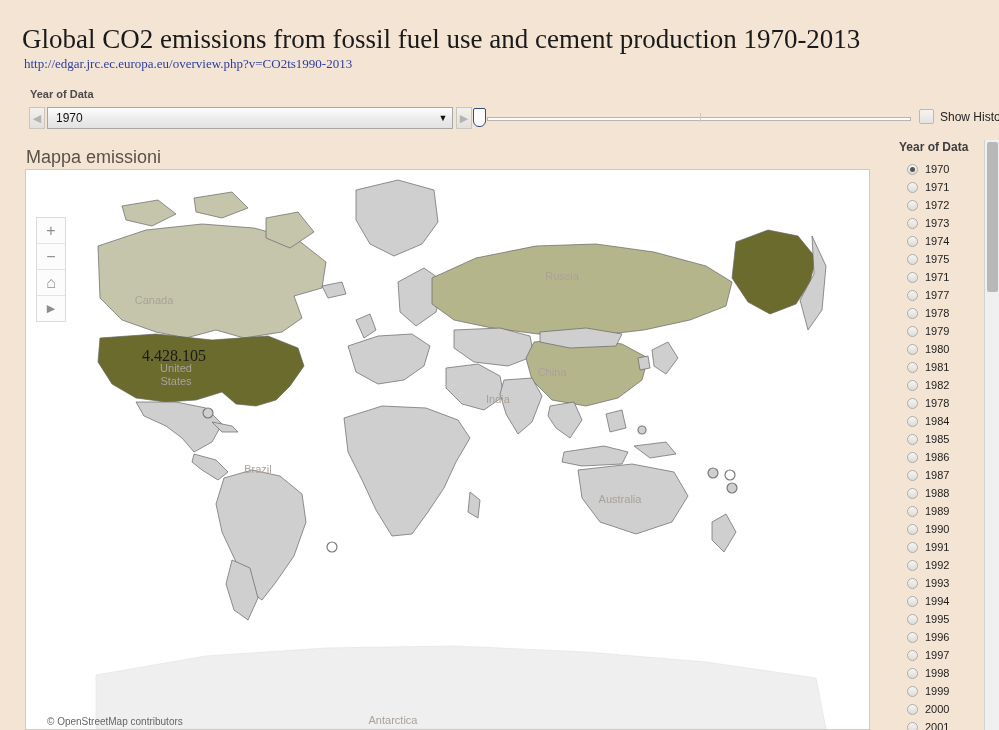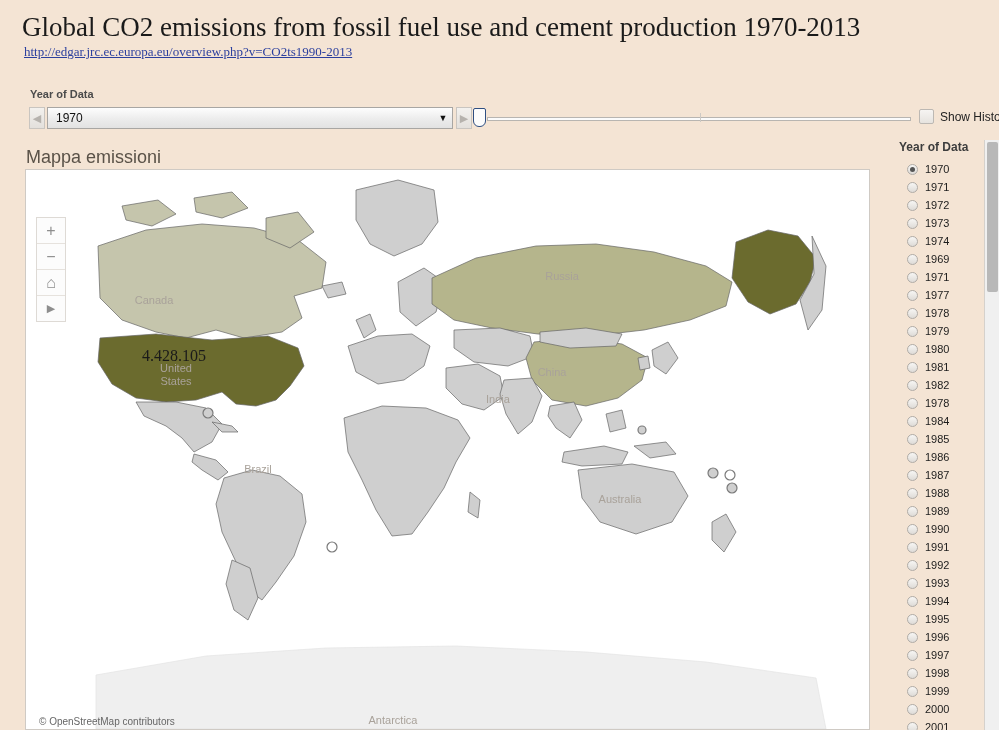--- a/index.html
+++ b/index.html
@@ -3,30 +3,30 @@
 <meta charset="utf-8">
 <style>
   html,body{margin:0;padding:0;}
   body{
     width:999px;height:730px;overflow:hidden;
     background:#f4e4d4;
     font-family:"Liberation Sans", sans-serif;
     position:relative;
   }
   
-  #header{position:absolute;left:0;top:0;width:999px;height:80px;}
+  #header{position:absolute;left:0;top:12px;width:999px;height:80px;}
   #page-title{
     position:absolute;left:22px;top:12px;
     font-family:"Liberation Serif", serif;
     font-size:27px;color:#1a1a1a;white-space:nowrap;letter-spacing:0px;
   }
   #source-link{
     position:absolute;left:24px;top:44px;
     font-family:"Liberation Serif", serif;
-    font-size:13px;color:#2b3f9e;text-decoration:underline;white-space:nowrap;
+    font-size:13px;color:#2b3f9e;white-space:nowrap;
     cursor:pointer;
   }
   
   #control-bar{position:absolute;left:0;top:88px;width:999px;height:48px;}
   #year-label{
     position:absolute;left:30px;top:0px;
     font-size:11px;font-weight:bold;color:#4b4b4b;
   }
   #prev-btn,#next-btn{
     position:absolute;top:107px;width:16px;height:22px;
@@ -84,21 +84,21 @@
     position:absolute;left:10px;top:47px;width:30px;
     background:#fcfcfc;border:1px solid #dedad5;box-sizing:border-box;
     z-index:5;
   }
   .map-ctl{
     height:25px;display:flex;align-items:center;justify-content:center;
     color:#8e8e8e;font-size:16px;cursor:pointer;
   }
   .map-ctl.sep{border-top:1px solid #e6e2dd;}
   #attribution{
-    position:absolute;left:13px;bottom:2px;
+    position:absolute;left:21px;bottom:2px;
     font-size:10px;color:#666;z-index:6;
   }
   .map-label{
     font-family:"Liberation Sans", sans-serif;
     fill:#a9a29a;font-size:11px;text-anchor:middle;
   }
   .us-value{
     font-family:"Liberation Serif", serif;
     fill:#1a1a1a;font-size:16px;text-anchor:middle;
   }
@@ -283,21 +283,21 @@
       <div class="year-row">
         <span class="radio"></span>
         <span class="year-text">1973</span>
       </div>
       <div class="year-row">
         <span class="radio"></span>
         <span class="year-text">1974</span>
       </div>
       <div class="year-row">
         <span class="radio"></span>
-        <span class="year-text">1969</span>
+        <span class="year-text">1975</span>
       </div>
       <div class="year-row">
         <span class="radio"></span>
         <span class="year-text">1971</span>
       </div>
       <div class="year-row">
         <span class="radio"></span>
         <span class="year-text">1977</span>
       </div>
       <div class="year-row">

